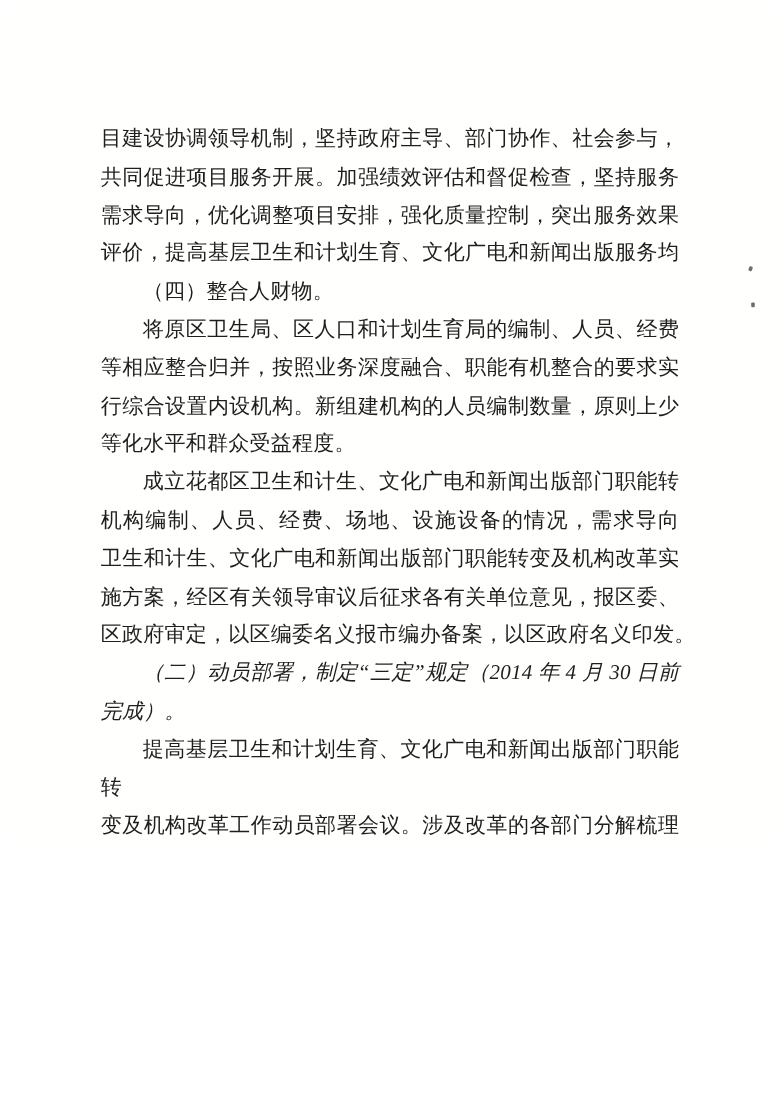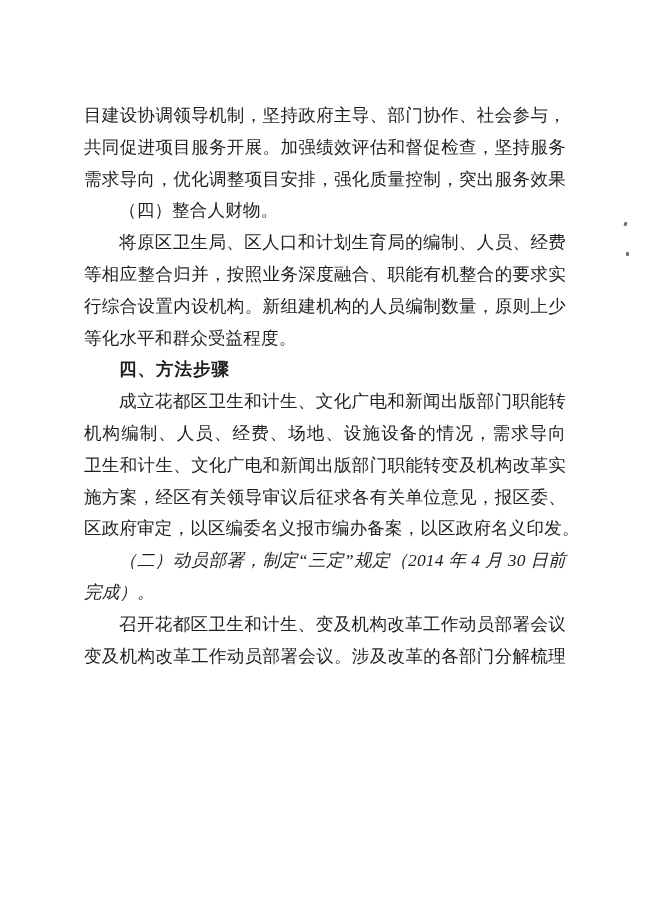--- a/index.html
+++ b/index.html
@@ -70,34 +70,34 @@
 </style>
 </head>
 <body>
 
 <div class="page">
 
   <div class="text-block">
       <div class="line body fill">目建设协调领导机制，坚持政府主导、部门协作、社会参与，</div>
       <div class="line body fill">共同促进项目服务开展。加强绩效评估和督促检查，坚持服务</div>
       <div class="line body fill">需求导向，优化调整项目安排，强化质量控制，突出服务效果</div>
+      <div class="line body fill">评价，提高基层卫生和计划生育、文化广电和新闻出版服务均</div>
       <div class="line body indent">（四）整合人财物。</div>
       <div class="line body fill indent">将原区卫生局、区人口和计划生育局的编制、人员、经费</div>
       <div class="line body fill">等相应整合归并，按照业务深度融合、职能有机整合的要求实</div>
       <div class="line body fill">行综合设置内设机构。新组建机构的人员编制数量，原则上少</div>
       <div class="line body">等化水平和群众受益程度。</div>
-      <div class="line heading indent">四、方法步骤</div>
       <div class="line body fill indent">成立花都区卫生和计生、文化广电和新闻出版部门职能转</div>
       <div class="line body fill">机构编制、人员、经费、场地、设施设备的情况，需求导向</div>
       <div class="line body fill">卫生和计生、文化广电和新闻出版部门职能转变及机构改革实</div>
       <div class="line body fill">施方案，经区有关领导审议后征求各有关单位意见，报区委、</div>
       <div class="line body">区政府审定，以区编委名义报市编办备案，以区政府名义印发。</div>
       <div class="line kaiti fill indent">（二）动员部署，制定“三定”规定（2014 年 4 月 30 日前</div>
       <div class="line kaiti">完成）。</div>
-      <div class="line body fill indent">召开花都区卫生和计生、变及机构改革工作动员部署会议</div>
+      <div class="line body fill indent">提高基层卫生和计划生育、文化广电和新闻出版部门职能转</div>
       <div class="line body fill">变及机构改革工作动员部署会议。涉及改革的各部门分解梳理</div>
     </div>
 
   <div class="page-number">— 6 —</div>
 
   <div class="speck speck-1"></div>
   <div class="speck speck-2"></div>
 
 </div>
 

